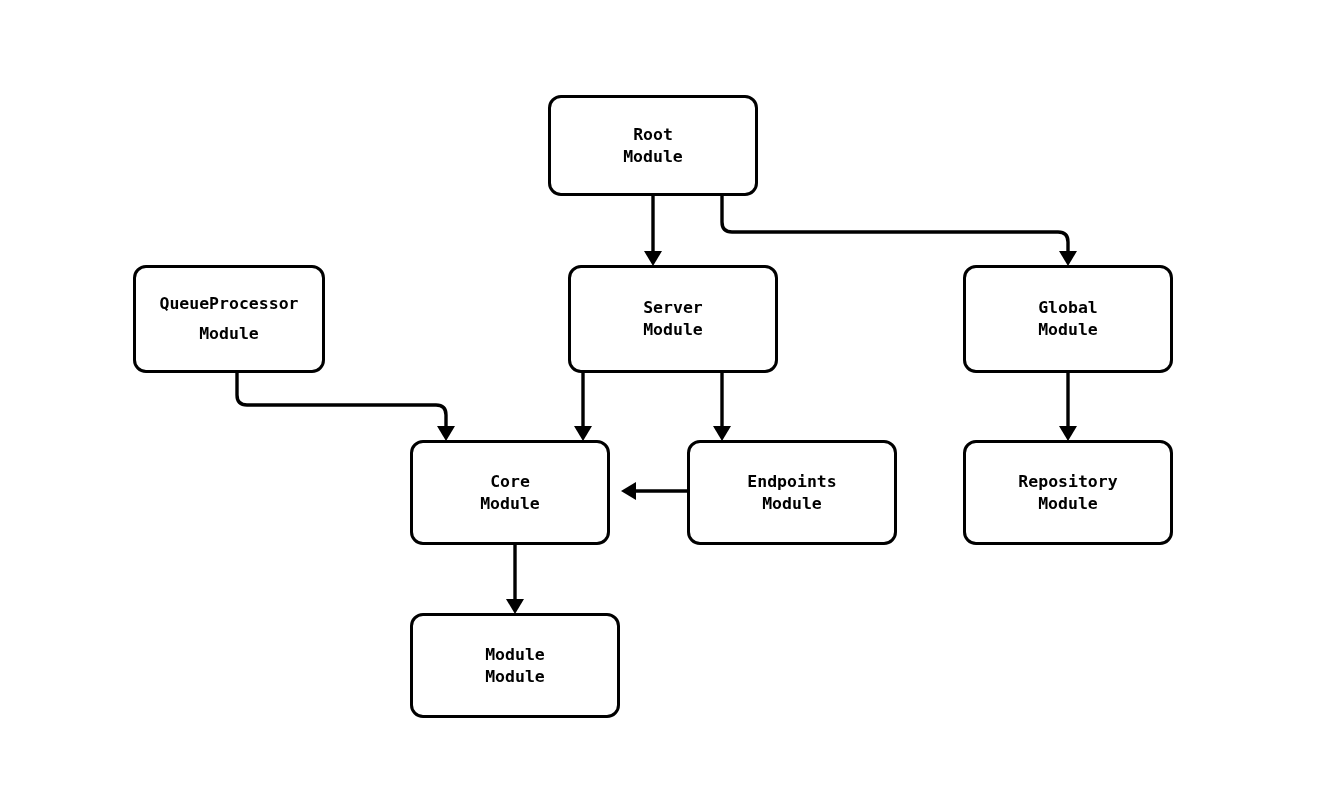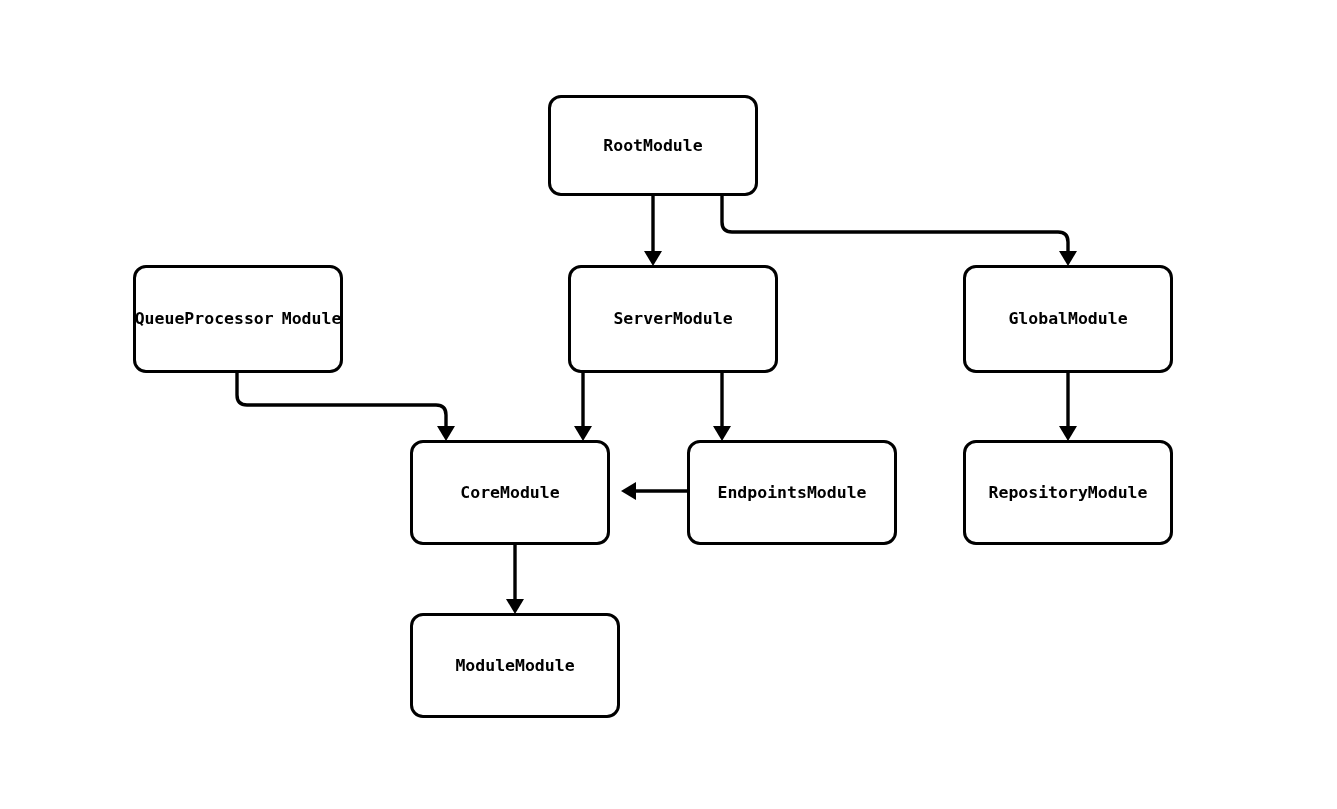--- a/index.html
+++ b/index.html
@@ -26,21 +26,21 @@
     width: 1337px;
     height: 809px;
   }
   .node {
     position: absolute;
     box-sizing: border-box;
     background: #ffffff;
     border: 3.4px solid #000000;
     border-radius: 13px;
     display: flex;
-    flex-direction: row;
+    flex-direction: column;
     align-items: center;
     justify-content: center;
     z-index: 2;
   }
   .node-label {
     font-family: "DejaVu Sans Mono", "Liberation Mono", monospace;
     font-size: 16.5px;
     font-weight: bold;
     line-height: 22px;
     color: #000000;
@@ -78,21 +78,21 @@
         <path d="M 515 545 L 515 600"></path>
         <path d="M 506 599 L 515 614 L 524 599 Z" fill="#000000" stroke="none"></path>
       </g>
   </svg>
 
   <div class="node" style="left:548px;top:95px;width:210px;height:101px;">
     <div class="node-label">Root</div>
     <div class="node-label">Module</div>
   </div>
 
-  <div class="node" style="left:133px;top:265px;width:210px;height:108px;gap:8px;">
+  <div class="node" style="left:133px;top:265px;width:192px;height:108px;gap:8px;">
     <div class="node-label">QueueProcessor</div>
     <div class="node-label">Module</div>
   </div>
 
   <div class="node" style="left:548px;top:265px;width:210px;height:108px;margin-left:20px;">
     <div class="node-label">Server</div>
     <div class="node-label">Module</div>
   </div>
 
   <div class="node" style="left:963px;top:265px;width:210px;height:108px;align-items:center;">

